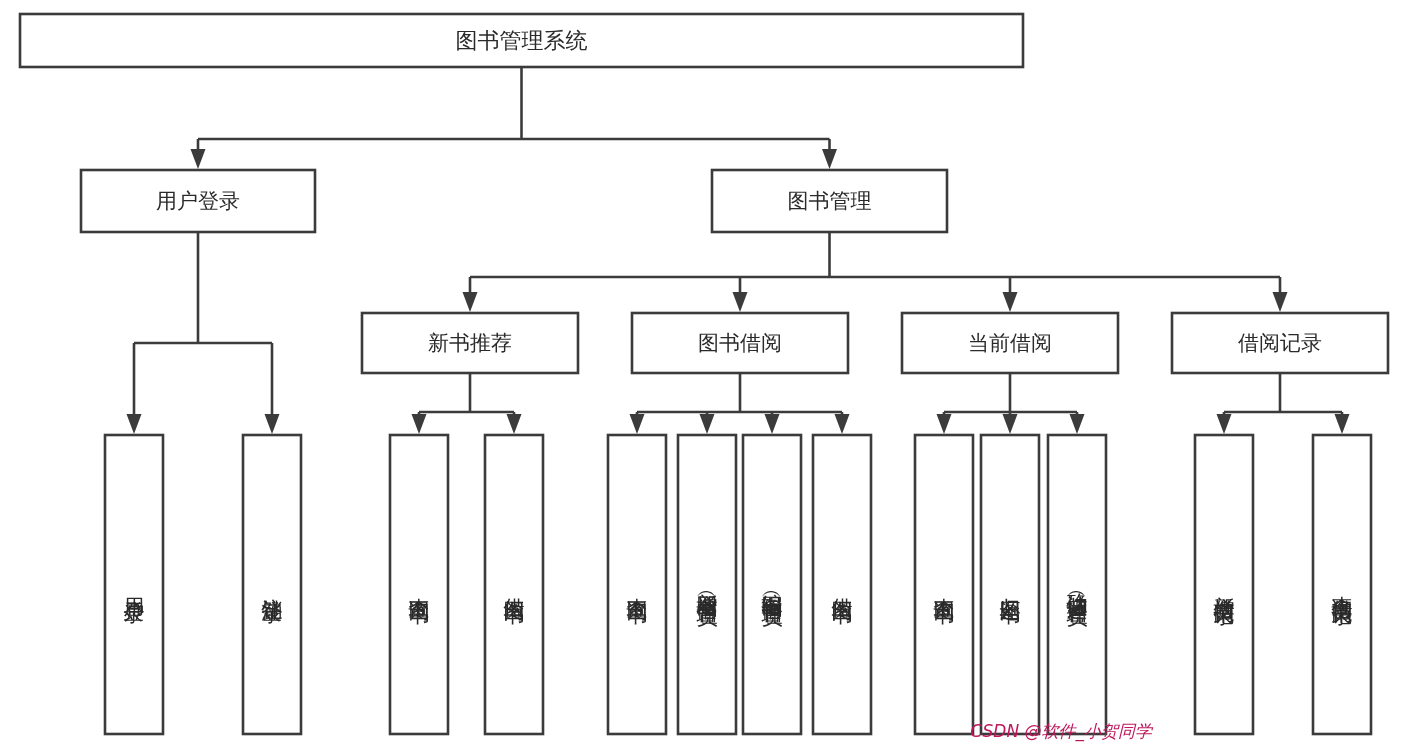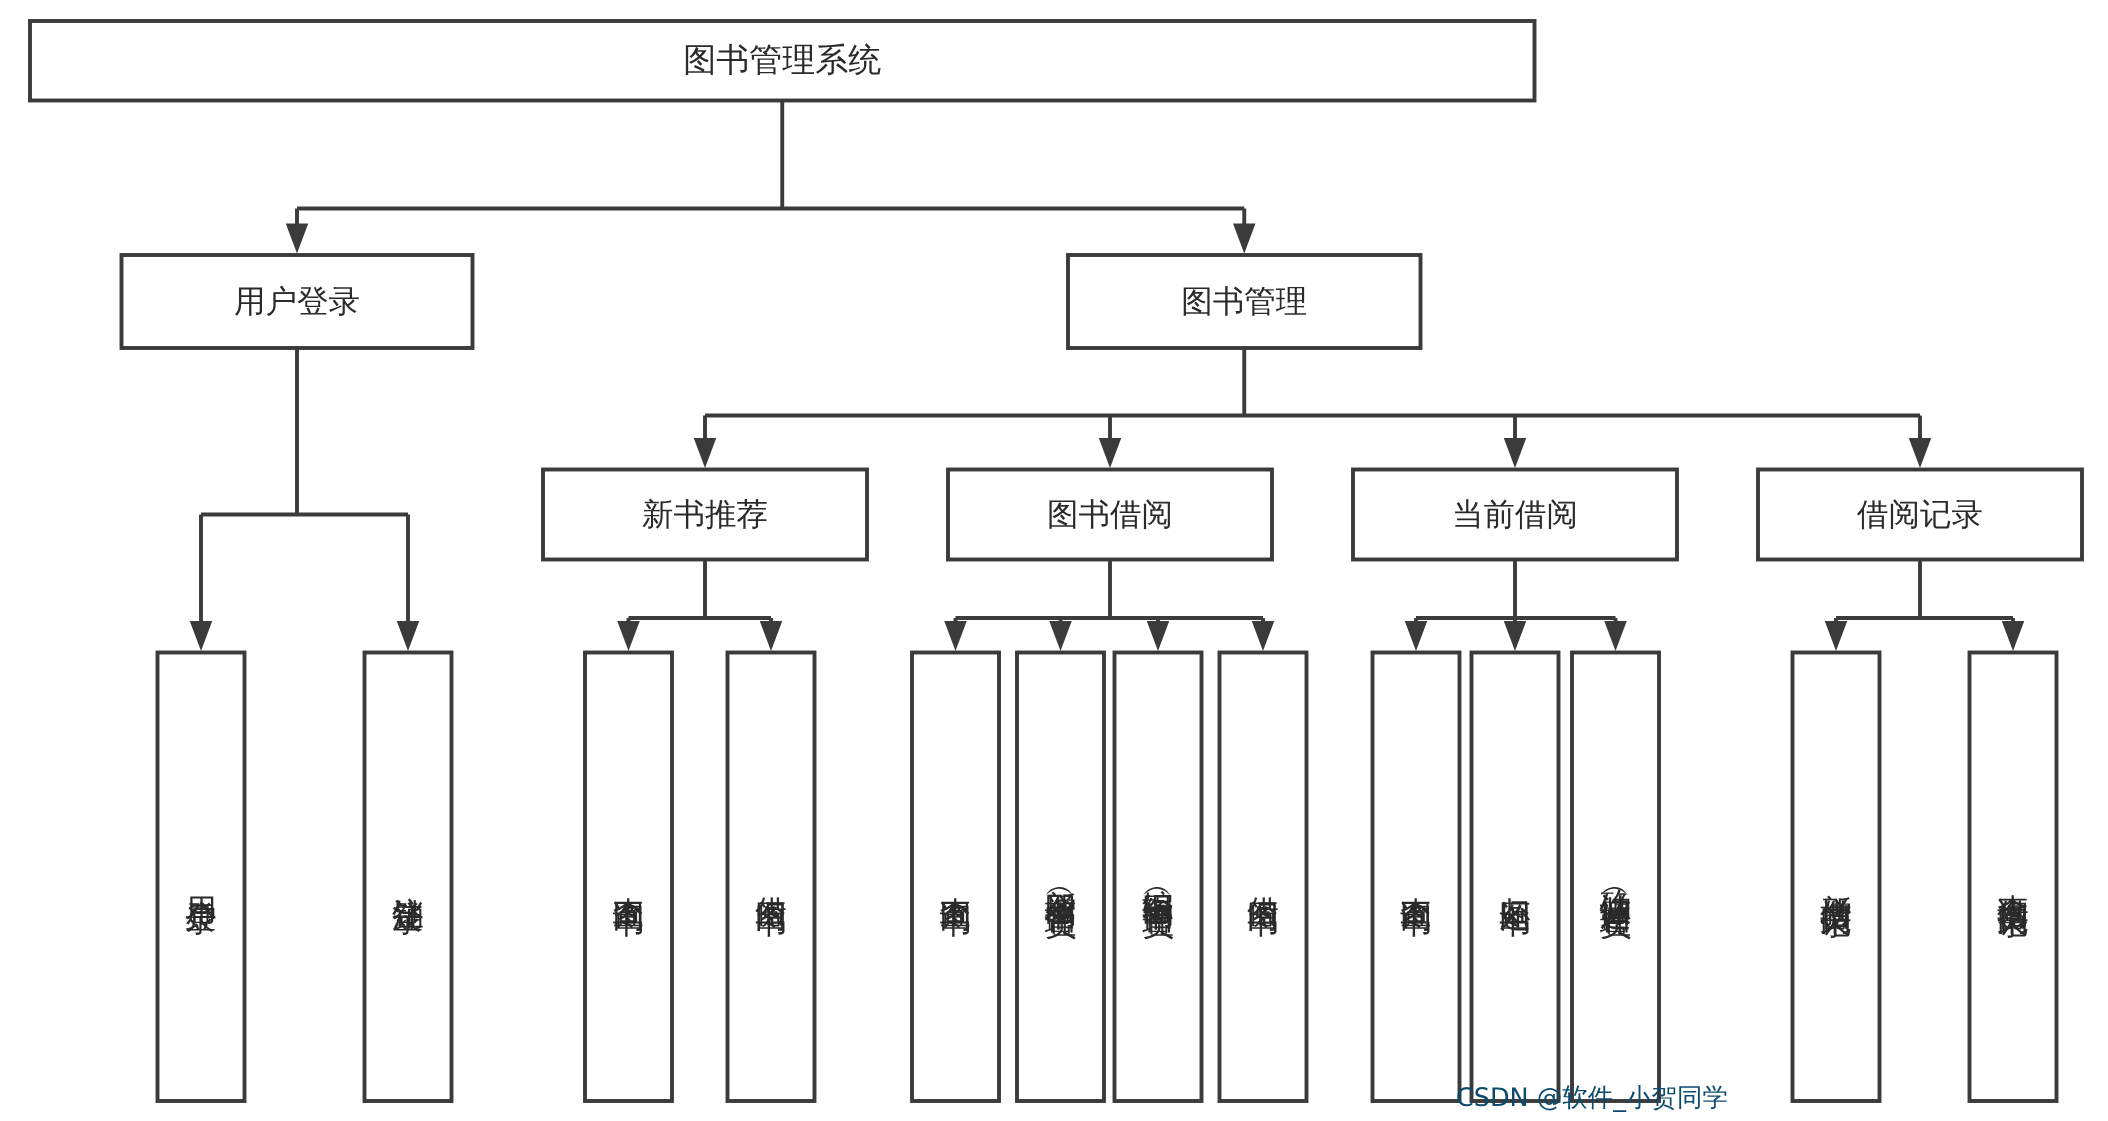--- a/index.html
+++ b/index.html
@@ -68,22 +68,23 @@
     text-align: center;
     white-space: nowrap;
     pointer-events: none;
   }
   #watermark {
     position: absolute;
     right: 8px;
     bottom: 4px;
     font-family: "DejaVu Sans", "Liberation Sans", sans-serif;
     font-size: 17px;
-    color: #0c4a6e;
+    color: #be185d;
     white-space: nowrap;
+    font-style: italic;
   }
 </style>
 </head>
 <body>
 
 <div id="diagram-root">
 
   <svg id="flow" viewBox="0 0 1405 747">
     <g id="links-layer">
         <path d="M 521.5 67 L 521.5 139" class="link"></path>

